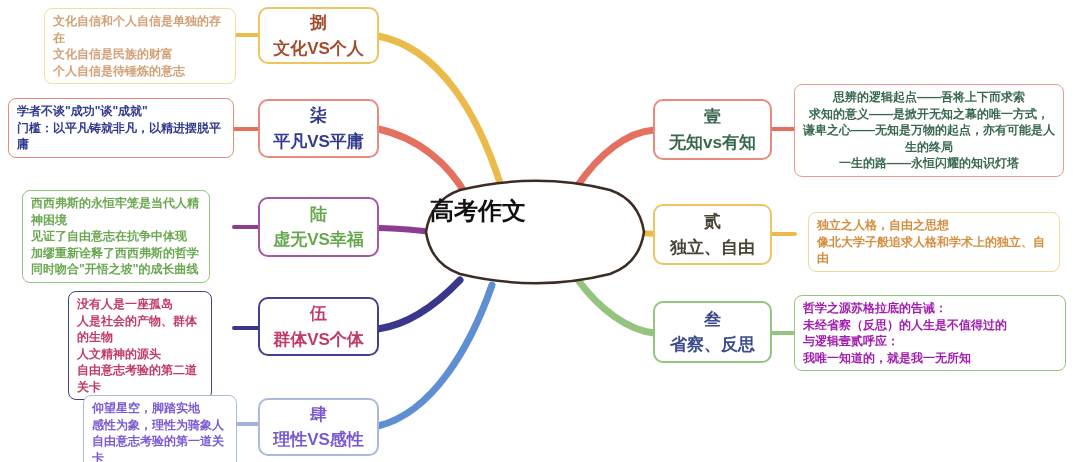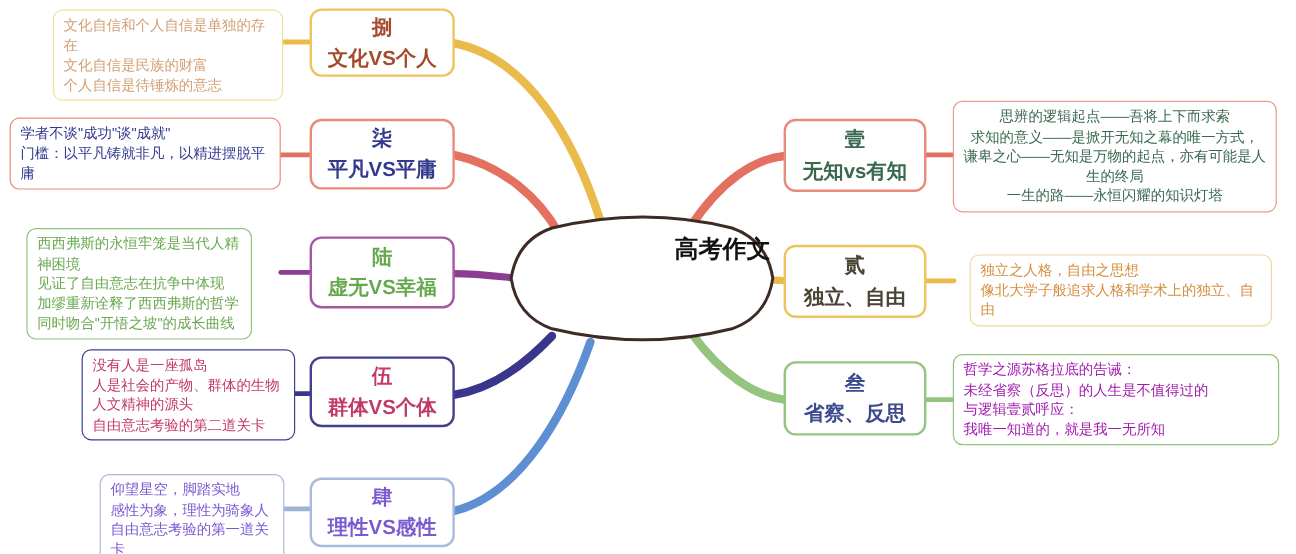--- a/index.html
+++ b/index.html
@@ -7,26 +7,26 @@
   .canvas{position:relative;width:1080px;height:462px;background:#ffffff;overflow:hidden;}
   .links{position:absolute;left:0;top:0;width:1080px;height:462px;}
   .node{
     position:absolute;background:#fff;border:2px solid #ccc;border-radius:10px;
     display:flex;flex-direction:column;align-items:center;justify-content:center;
     font-weight:700;font-size:17px;line-height:1.5;text-align:center;
     box-sizing:border-box;
   }
   .note{
     position:absolute;background:#fff;border:1.5px solid #ccc;border-radius:8px;
-    padding:4px 8px;font-size:12px;line-height:1.38;font-weight:400;
+    padding:4px 8px;font-size:12px;line-height:1.38;font-weight:700;
     box-sizing:border-box;
   }
   .center-label{
-    position:absolute;left:430px;top:194px;width:212px;text-align:right;
-    font-weight:700;font-size:20px;line-height:1.45;color:#1a1a1a;
+    position:absolute;left:430px;top:194px;width:212px;text-align:left;
+    font-weight:700;font-size:24px;line-height:1.45;color:#1a1a1a;
   }
 </style>
 </head>
 <body>
 
 <div class="canvas">
 
   <svg class="links" viewBox="0 0 1080 462">
 
     <path d="M 378,36 C 440,48 478,115 500,183" fill="none" stroke-width="7" stroke-linecap="round" style="stroke: rgb(234, 186, 75);"></path>
@@ -83,21 +83,21 @@
     <div>西西弗斯的永恒牢笼是当代人精神困境</div>
     <div>见证了自由意志在抗争中体现</div>
     <div>加缪重新诠释了西西弗斯的哲学</div>
     <div>同时吻合"开悟之坡"的成长曲线</div>
   </div>
   <div class="node" style="left: 258px; top: 197px; width: 121px; height: 60px; border-color: rgb(165, 86, 165); color: rgb(102, 168, 78);">
     <div>陆</div>
     <div>虚无VS幸福</div>
   </div>
 
-  <div class="note" style="left: 68px; top: 291px; width: 178px; border-color: rgb(65, 62, 142); color: rgb(193, 58, 105);">
+  <div class="note" style="left: 68px; top: 291px; width: 144px; border-color: rgb(65, 62, 142); color: rgb(193, 58, 105);">
     <div>没有人是一座孤岛</div>
     <div>人是社会的产物、群体的生物</div>
     <div>人文精神的源头</div>
     <div>自由意志考验的第二道关卡</div>
   </div>
   <div class="node" style="left: 258px; top: 297px; width: 121px; height: 59px; border-color: rgb(67, 65, 143); color: rgb(193, 58, 105);">
     <div>伍</div>
     <div>群体VS个体</div>
   </div>
 

